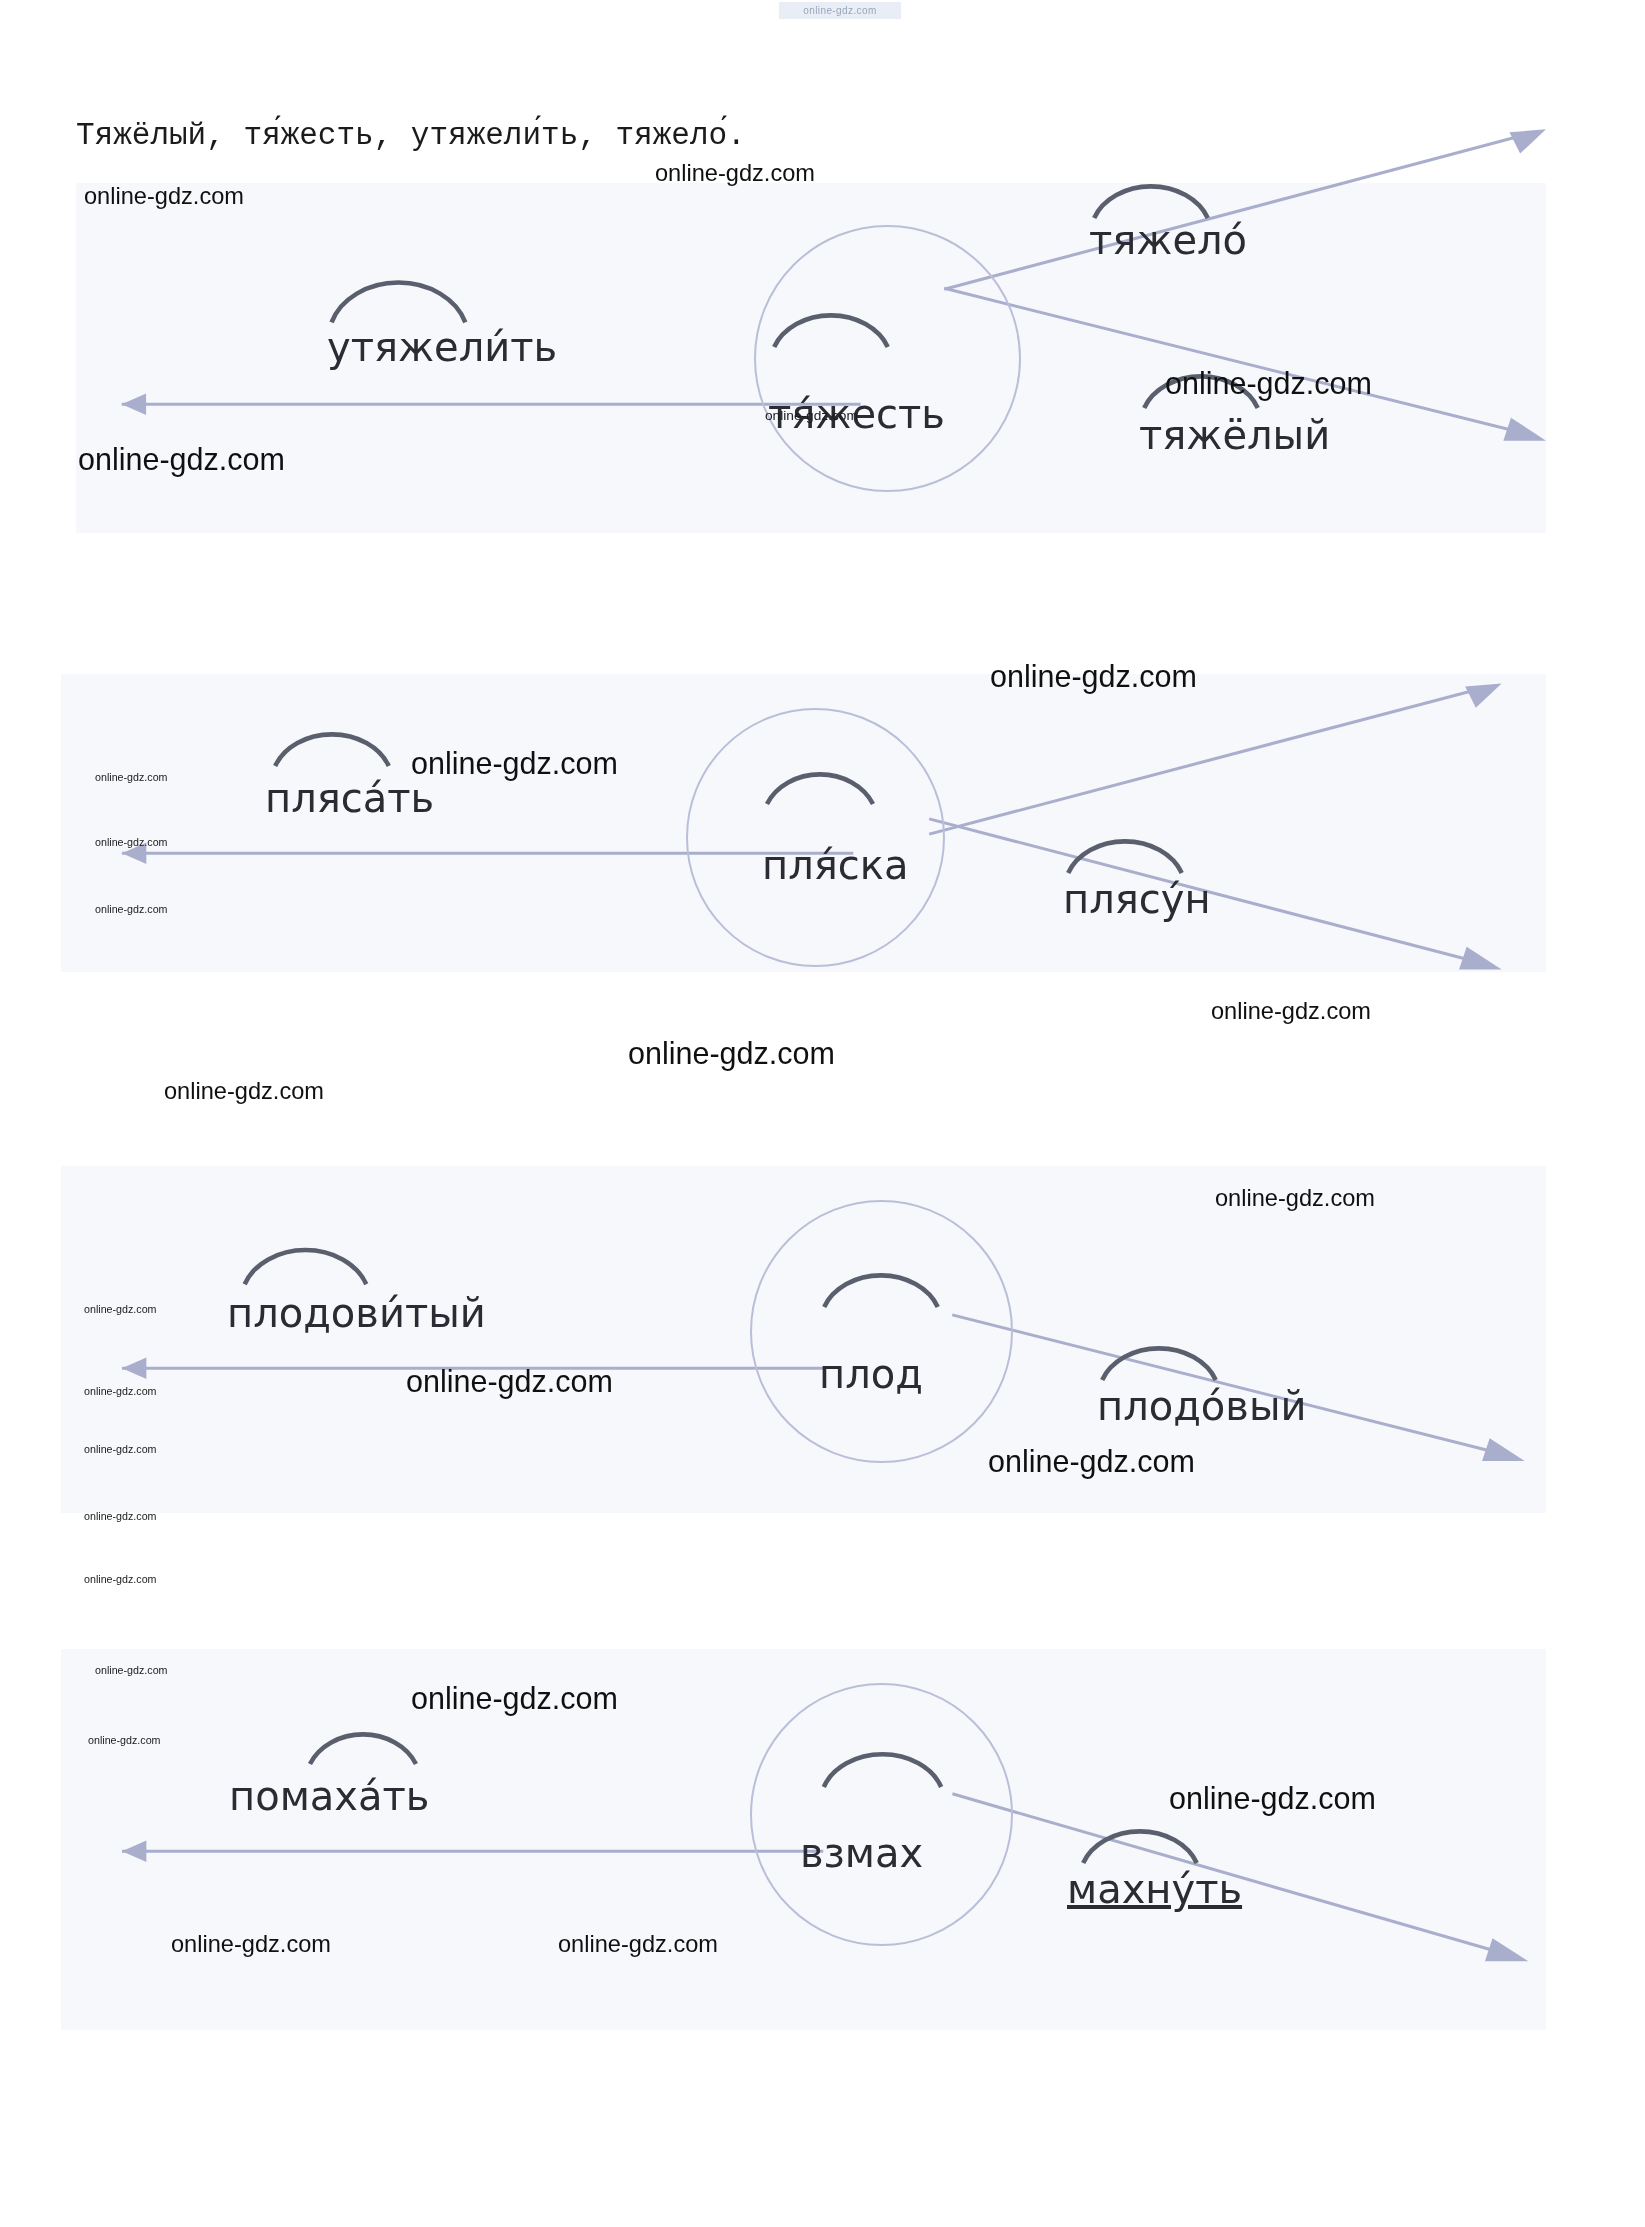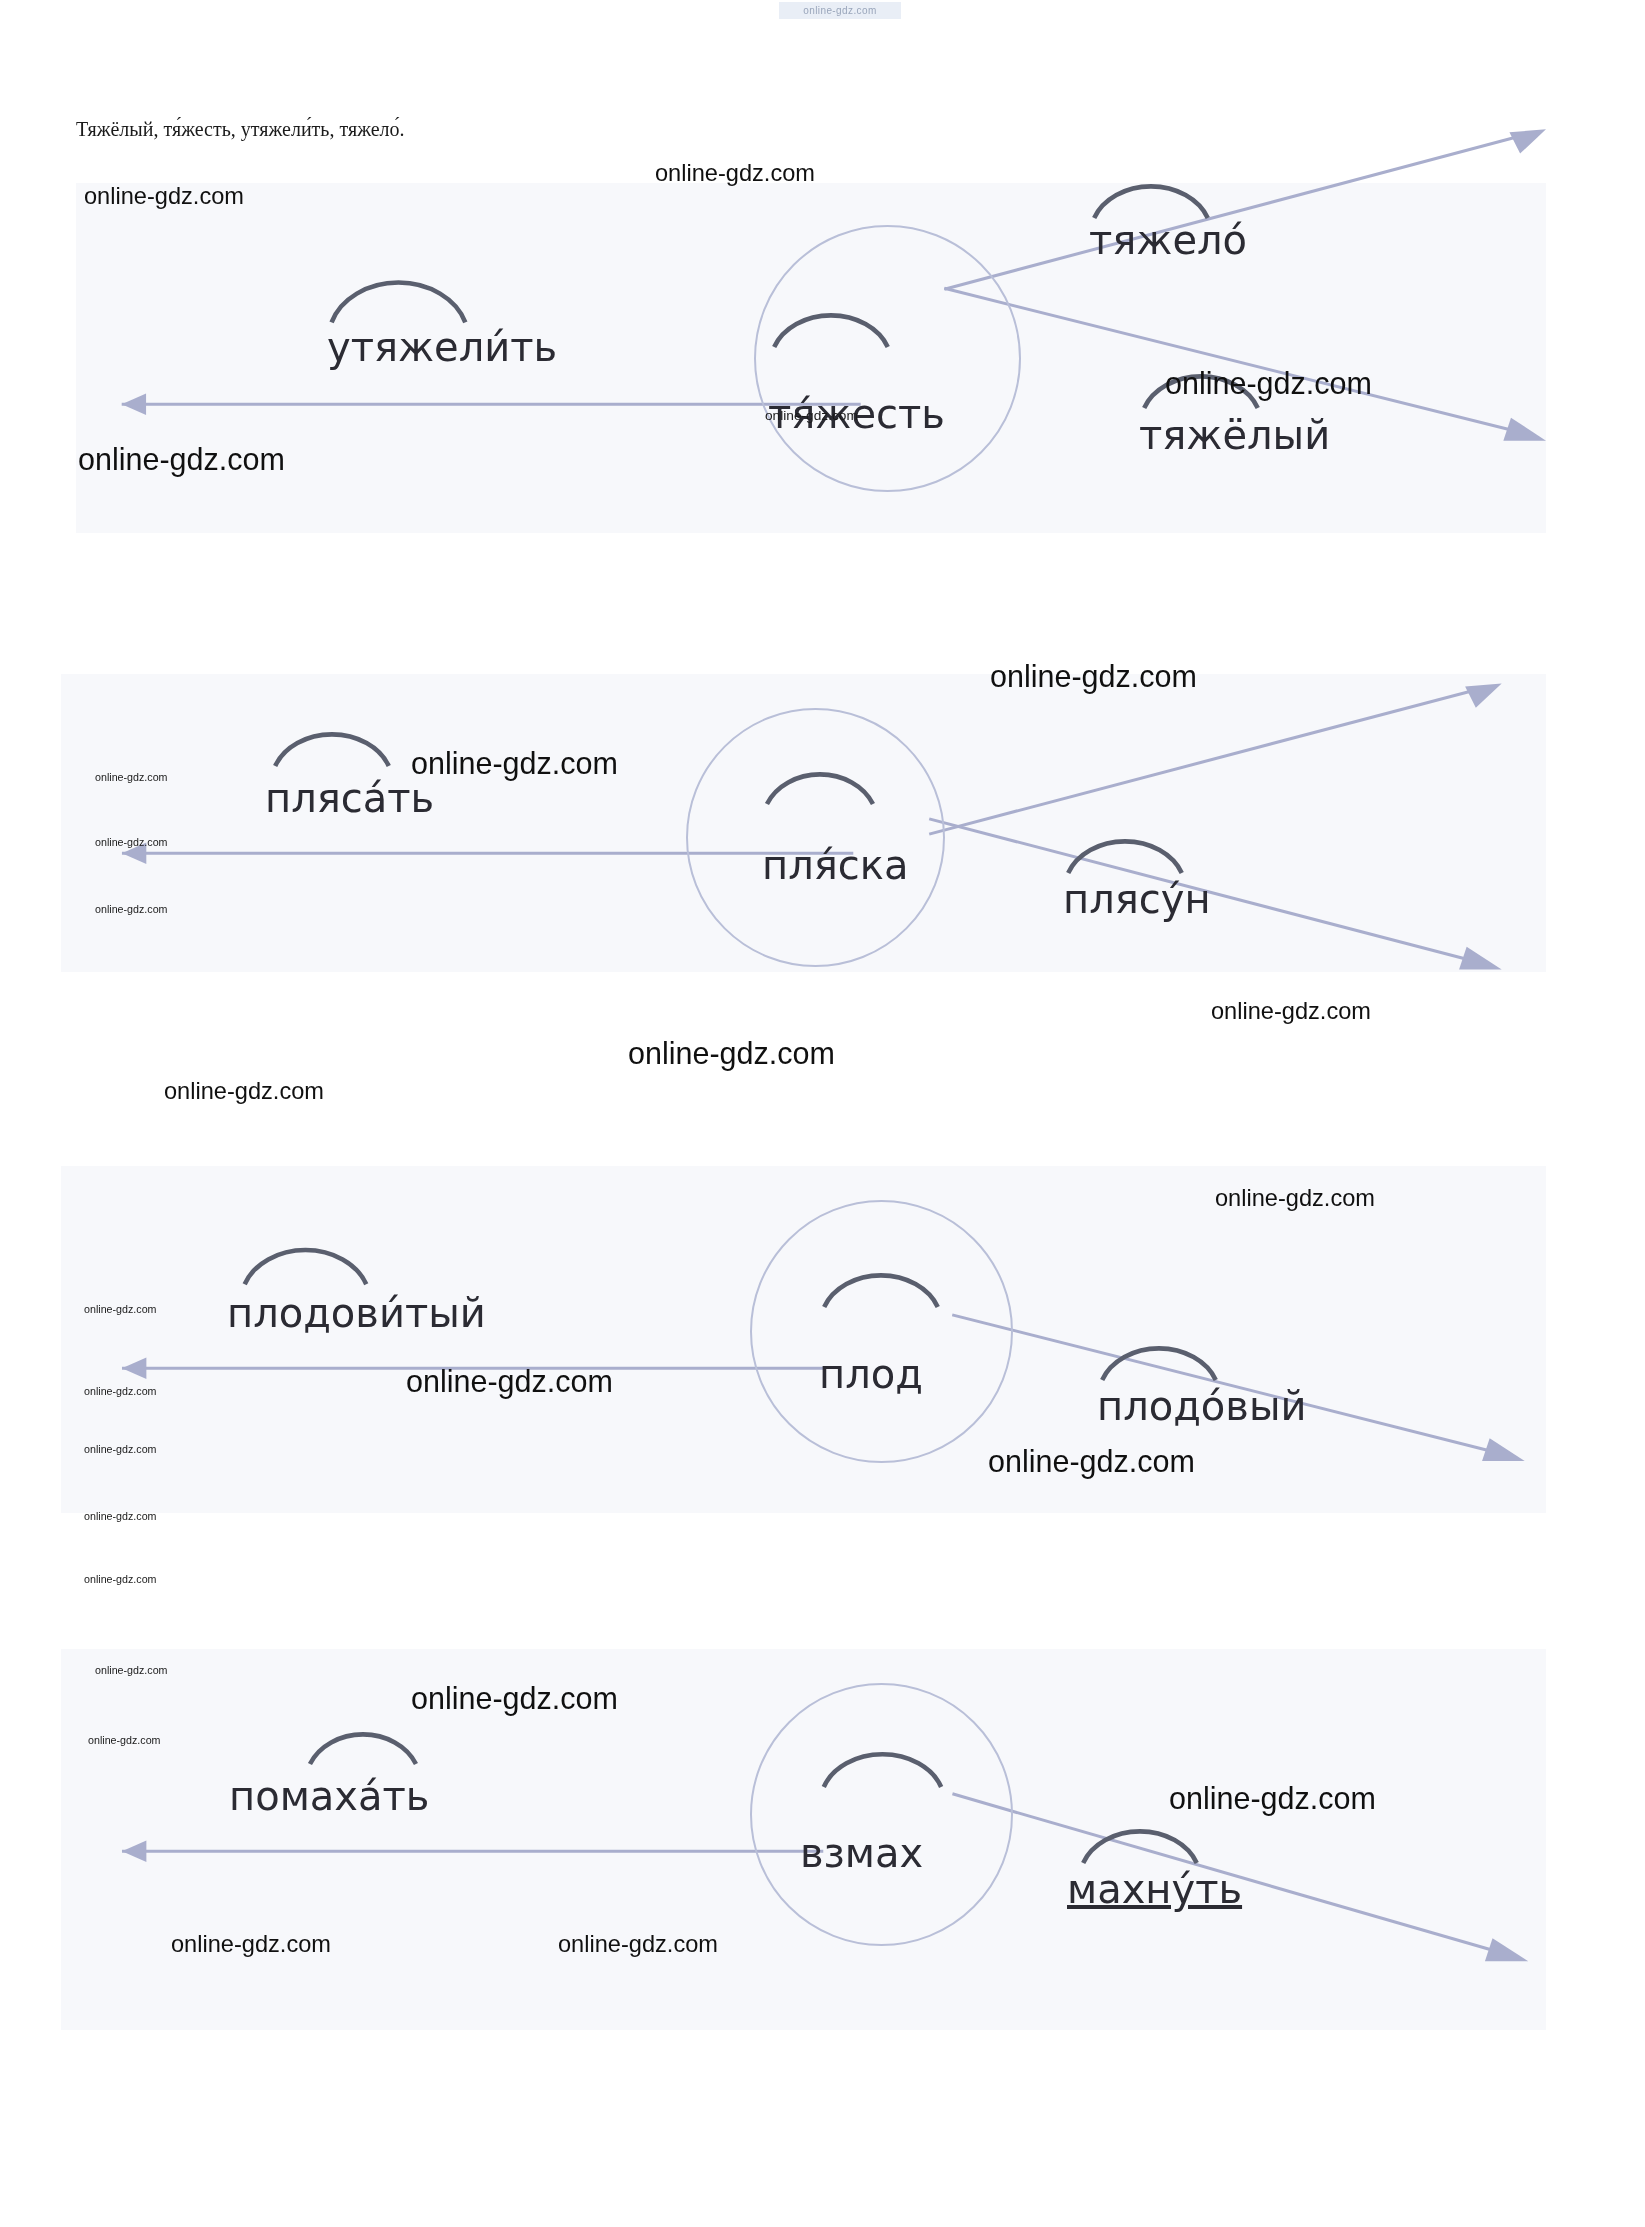--- a/index.html
+++ b/index.html
@@ -35,23 +35,23 @@
     font-family: "Liberation Sans", sans-serif;
   }
   
   .section {
     position: absolute;
     left: 0;
     width: 1645px;
   }
   .heading {
     position: absolute;
-    font-size: 20px;
+    font-size: 31px;
     color: #1b1b1b;
-    font-family: Liberation Serif, serif;
+    font-family: Liberation Mono, monospace;
     white-space: nowrap;
   }
   .diagram {
     position: absolute;
     background: #f7f8fb;
   }
   .wm {
     position: absolute;
     color: #101010;
     font-family: "Liberation Sans", sans-serif;

